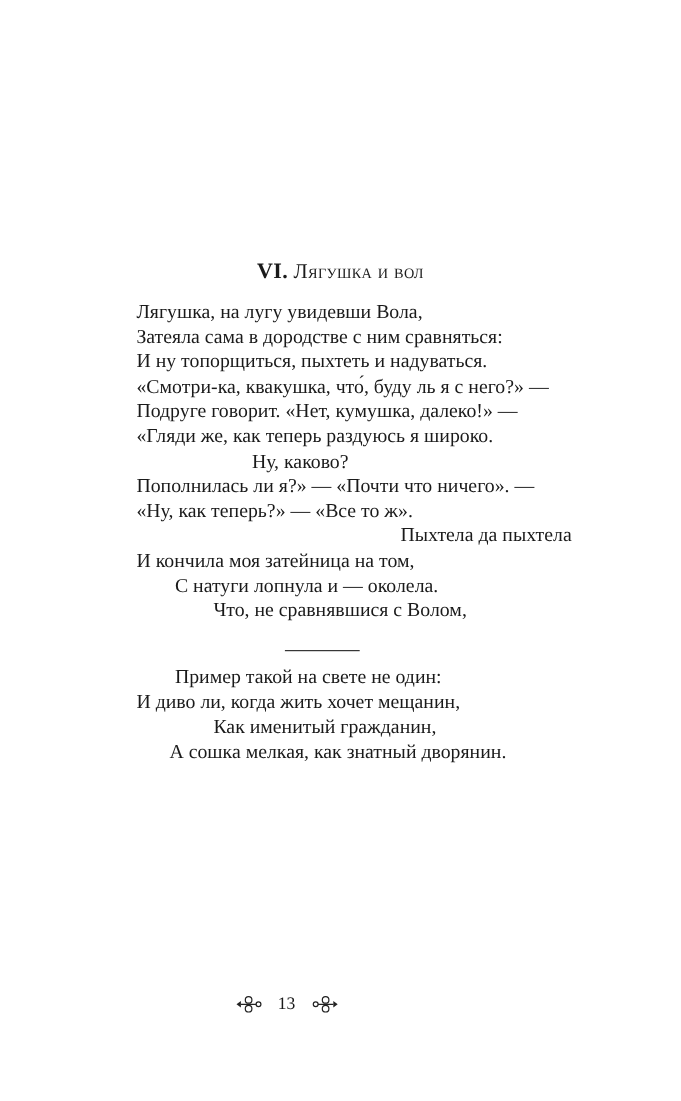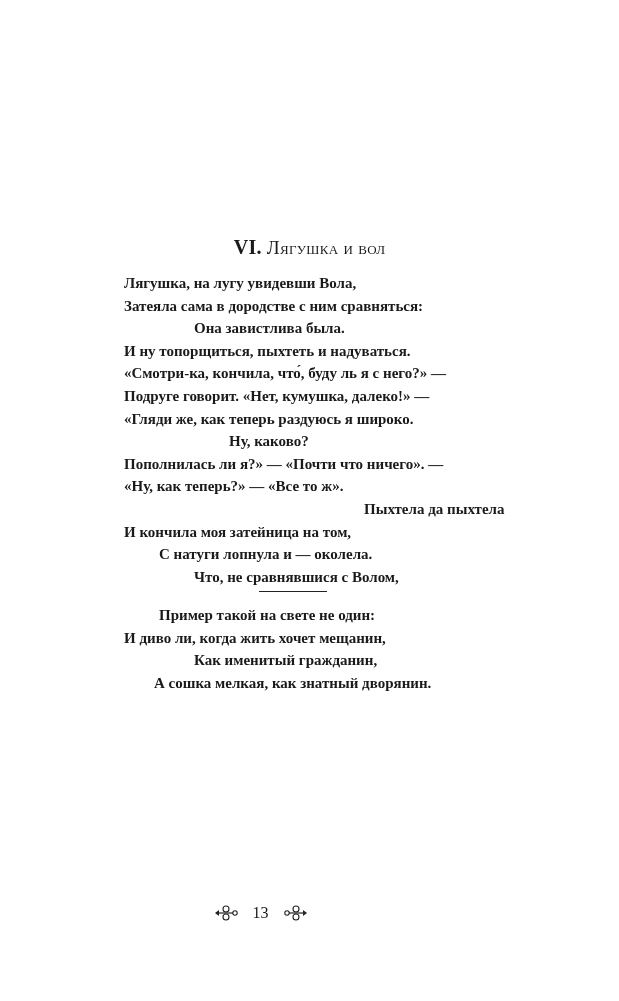--- a/index.html
+++ b/index.html
@@ -7,21 +7,21 @@
     width: 619px; height: 1001px; background: #ffffff; position: relative; overflow: hidden;
     font-family: "Liberation Serif", serif; color: #1a1a1a;
   }
   .title {
     position: absolute; top: 236px; left: 0; width: 619px; text-align: center;
     font-size: 19px; letter-spacing: 0.3px;
   }
   .title .roman { font-weight: bold; font-size: 20px; }
   .title .name { font-variant: small-caps; }
   .stanza { position: absolute; left: 124px; }
-  .line { height: 22.6px; line-height: 22.6px; font-size: 15px; white-space: nowrap; font-weight: bold; }
+  .line { height: 22.6px; line-height: 22.6px; font-size: 18px; white-space: nowrap; }
   .separator {
     position: absolute; left: 259px; top: 591px; width: 68px; height: 0;
     border-top: 1.4px solid #222;
   }
   .footer {
     position: absolute; top: 904px; left: 0; width: 521px; text-align: center;
     font-size: 16px; display: flex; justify-content: center; align-items: center; gap: 12px;
   }
   .orn { width: 28px; height: 18px; display: inline-block; }
 </style>
@@ -30,23 +30,22 @@
 
 <div>
   <div class="title">
     <span class="roman">VI.</span>
     <span class="name">Лягушка и вол</span>
   </div>
 
   <div class="stanza" style="top:272px" id="stanza1">
       <div class="line" style="padding-left: 0px;">Лягушка, на лугу увидевши Вола,</div>
       <div class="line" style="padding-left: 0px;">Затеяла сама в дородстве с ним сравняться:</div>
-      <div class="line" style="padding-left: 70px;">Она завистлива была.</div>
       <div class="line" style="padding-left: 0px;">И ну топорщиться, пыхтеть и надуваться.</div>
-      <div class="line" style="padding-left: 0px;">«Смотри-ка, кончила, что́, буду ль я с него?» —</div>
+      <div class="line" style="padding-left: 0px;">«Смотри-ка, квакушка, что́, буду ль я с него?» —</div>
       <div class="line" style="padding-left: 0px;">Подруге говорит. «Нет, кумушка, далеко!» —</div>
       <div class="line" style="padding-left: 0px;">«Гляди же, как теперь раздуюсь я широко.</div>
       <div class="line" style="padding-left: 105px;">Ну, каково?</div>
       <div class="line" style="padding-left: 0px;">Пополнилась ли я?» — «Почти что ничего». —</div>
       <div class="line" style="padding-left: 0px;">«Ну, как теперь?» — «Все то ж».</div>
       <div class="line" style="padding-left: 240px;">Пыхтела да пыхтела</div>
       <div class="line" style="padding-left: 0px;">И кончила моя затейница на том,</div>
       <div class="line" style="padding-left: 35px;">С натуги лопнула и — околела.</div>
       <div class="line" style="padding-left: 70px;">Что, не сравнявшися с Волом,</div>
     </div>

